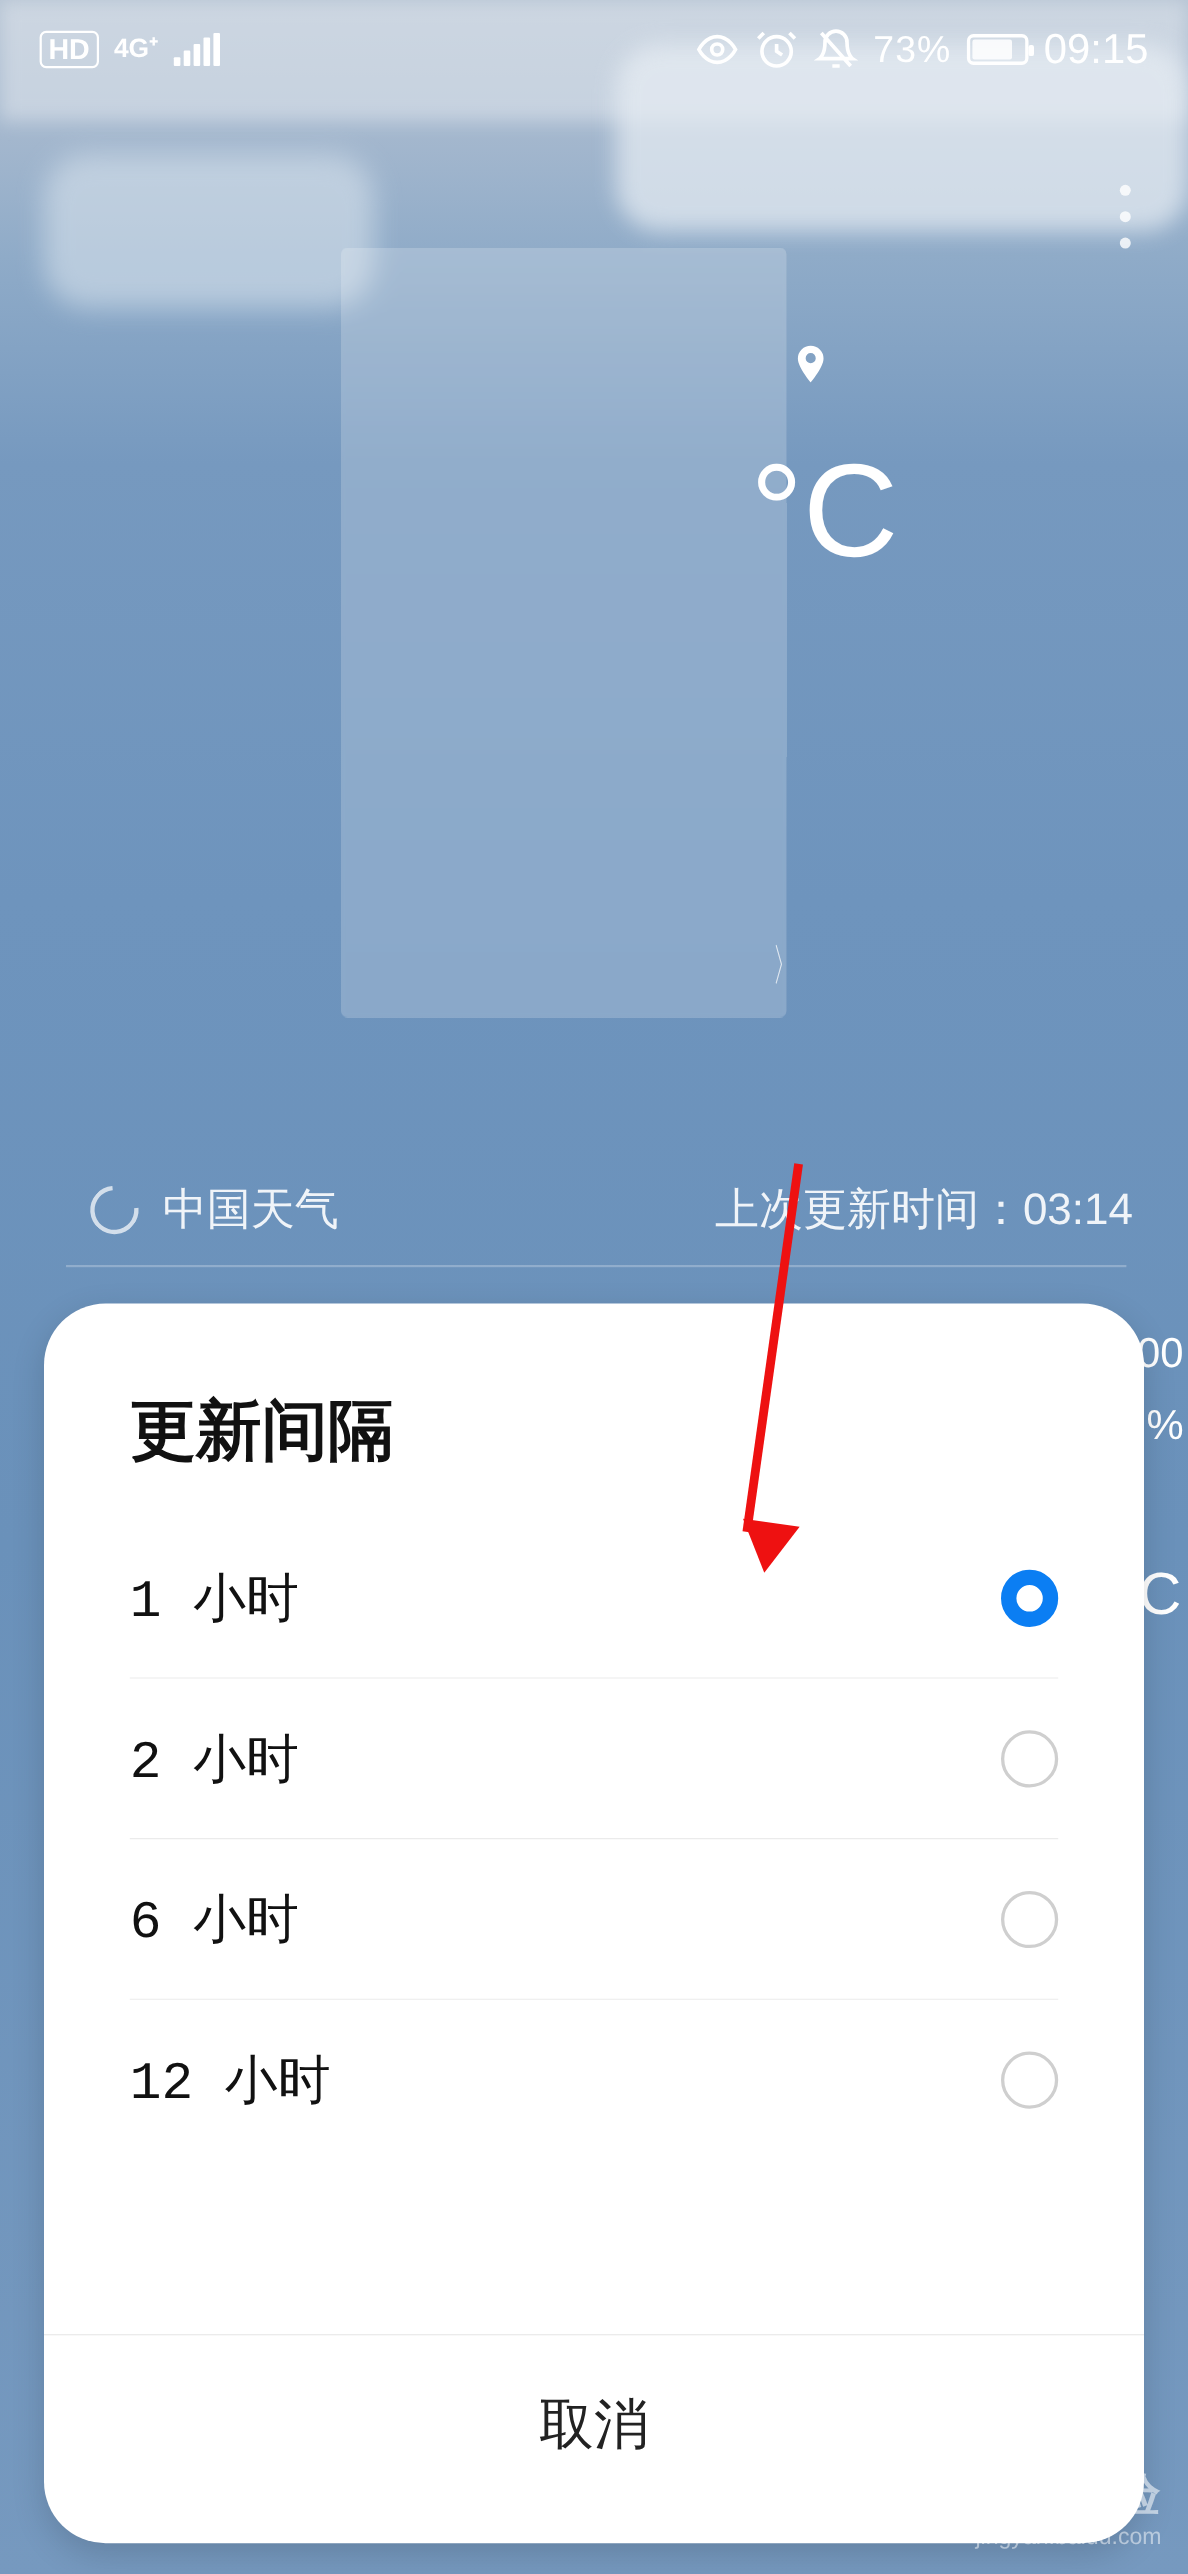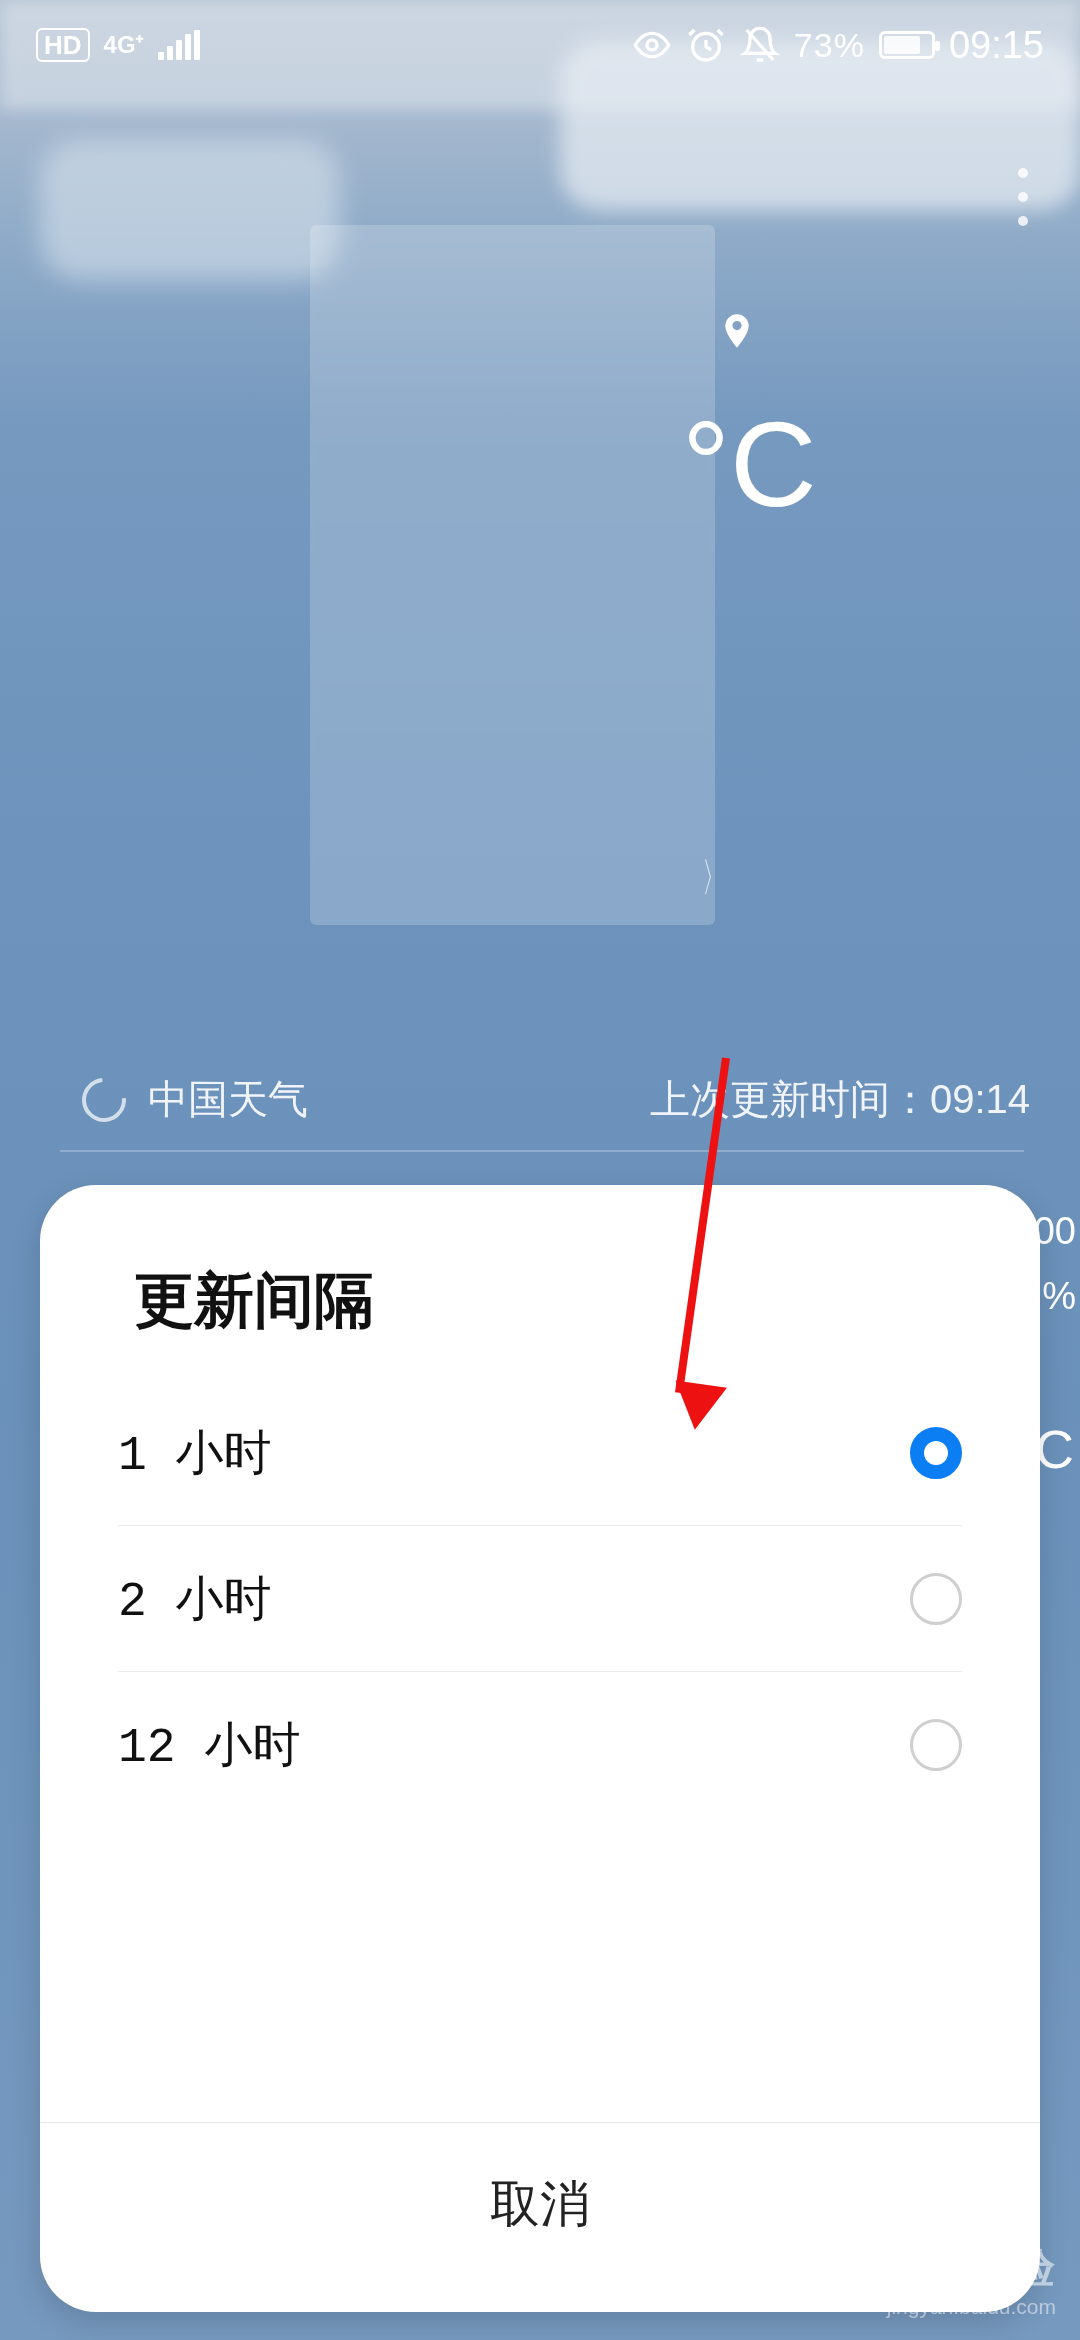--- a/index.html
+++ b/index.html
@@ -55,21 +55,21 @@
     .bg-pct  { position:absolute; right:4px; top:1275px; color:#fff; font-size:38px; }
     .bg-c    { position:absolute; right:6px; top:1418px; color:#fff; font-size:54px; }
 
     
     .dialog {
       position:absolute; left:40px; right:40px; top:1185px; bottom:28px;
       background:#fff; border-radius:56px;
       box-shadow:0 10px 30px rgba(0,0,0,.15);
       display:flex; flex-direction:column;
     }
-    .dialog-title { padding:76px 78px 38px; font-size:60px; font-weight:600; color:#111;margin-left:16px; }
+    .dialog-title { padding:76px 78px 38px; font-size:60px; font-weight:600; color:#111; }
     .opts { flex:1; padding:0 78px; }
     .opt { display:flex; align-items:center; justify-content:space-between; height:146px; border-bottom:1px solid rgba(0,0,0,.08); }
     .opt:last-child { border-bottom:none; }
     .opt .lbl { font-size:48px; color:#111;font-family:Liberation Mono, monospace; }
     .radio { width:52px; height:52px; border:3px solid #cfcfcf; border-radius:50%; background:#fff; }
     .radio.sel { border:14px solid #0b7ef3; }
     .dialog-sep { height:1px; background:rgba(0,0,0,.10); margin:0 0; }
     .dialog-cancel { text-align:center; padding:48px 0 74px; font-size:50px; color:#222; }
 
     
@@ -152,41 +152,45 @@
   </span>
   <div class="deg">°C</div>
   <div class="chevron">〉</div>
 
   <div class="provider-row">
     <div class="left2">
       <span class="spiral"></span>
       <span>中国天气</span>
     </div>
     <div>
-      <span>上次更新时间：</span><span>09:14</span>
+      <span>上次更新时间：</span><span>03:14</span>
     </div>
   </div>
   <div class="hairline"></div>
 
   <div class="bg-time">:00</div>
   <div class="bg-pct">%</div>
   <div class="bg-c">°C</div>
 
   <div class="dialog">
     <div class="dialog-title">更新间隔</div>
     <div class="opts">
       <div class="opt">
         <span class="lbl">1 小时</span>
         <span class="radio sel"></span>
       </div>
       <div class="opt">
         <span class="lbl">2 小时</span>
         <span class="radio"></span>
       </div>
       <div class="opt">
+        <span class="lbl">6 小时</span>
+        <span class="radio"></span>
+      </div>
+      <div class="opt">
         <span class="lbl">12 小时</span>
         <span class="radio"></span>
       </div>
     </div>
     <div class="dialog-sep"></div>
     <div class="dialog-cancel">取消</div>
   </div>
 
   <div class="arrow">
     <div class="arrow-line"></div>

